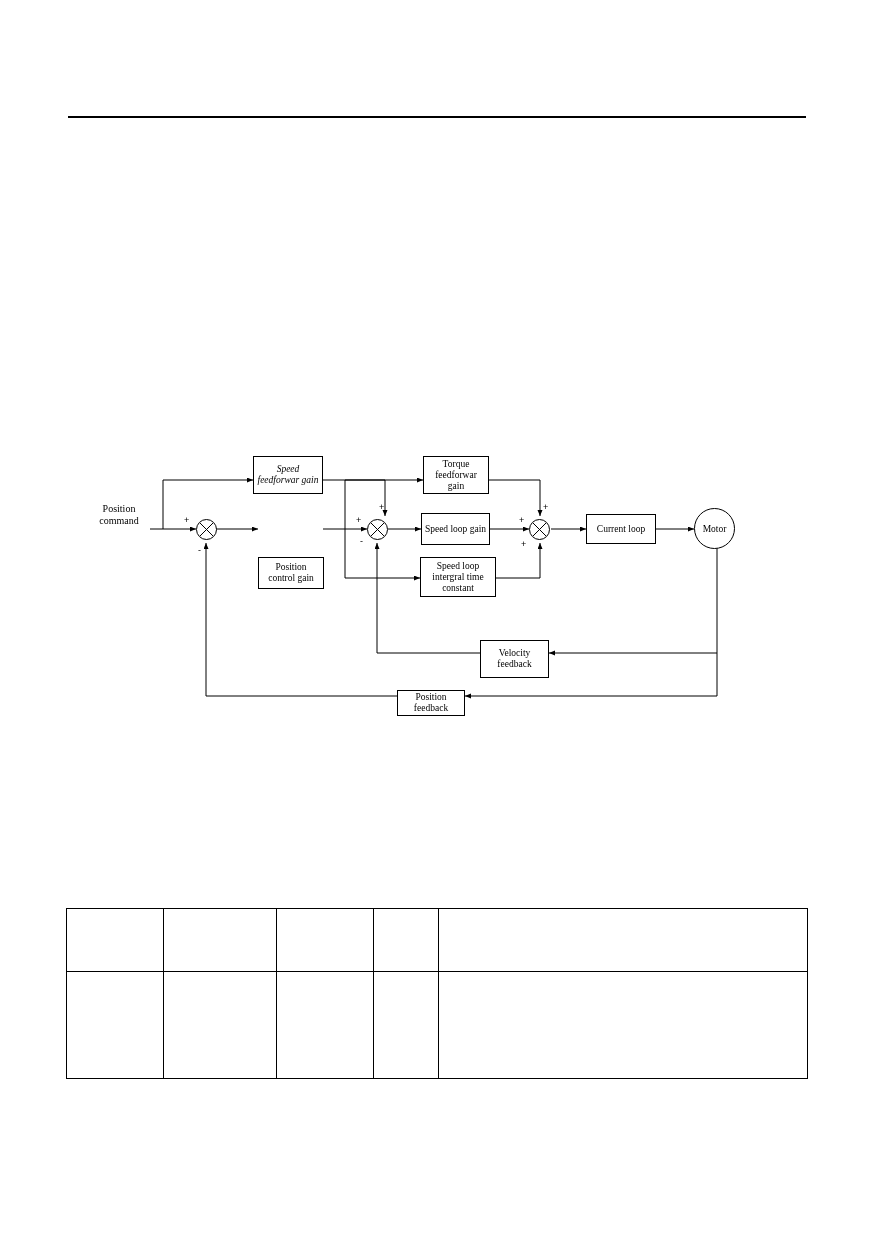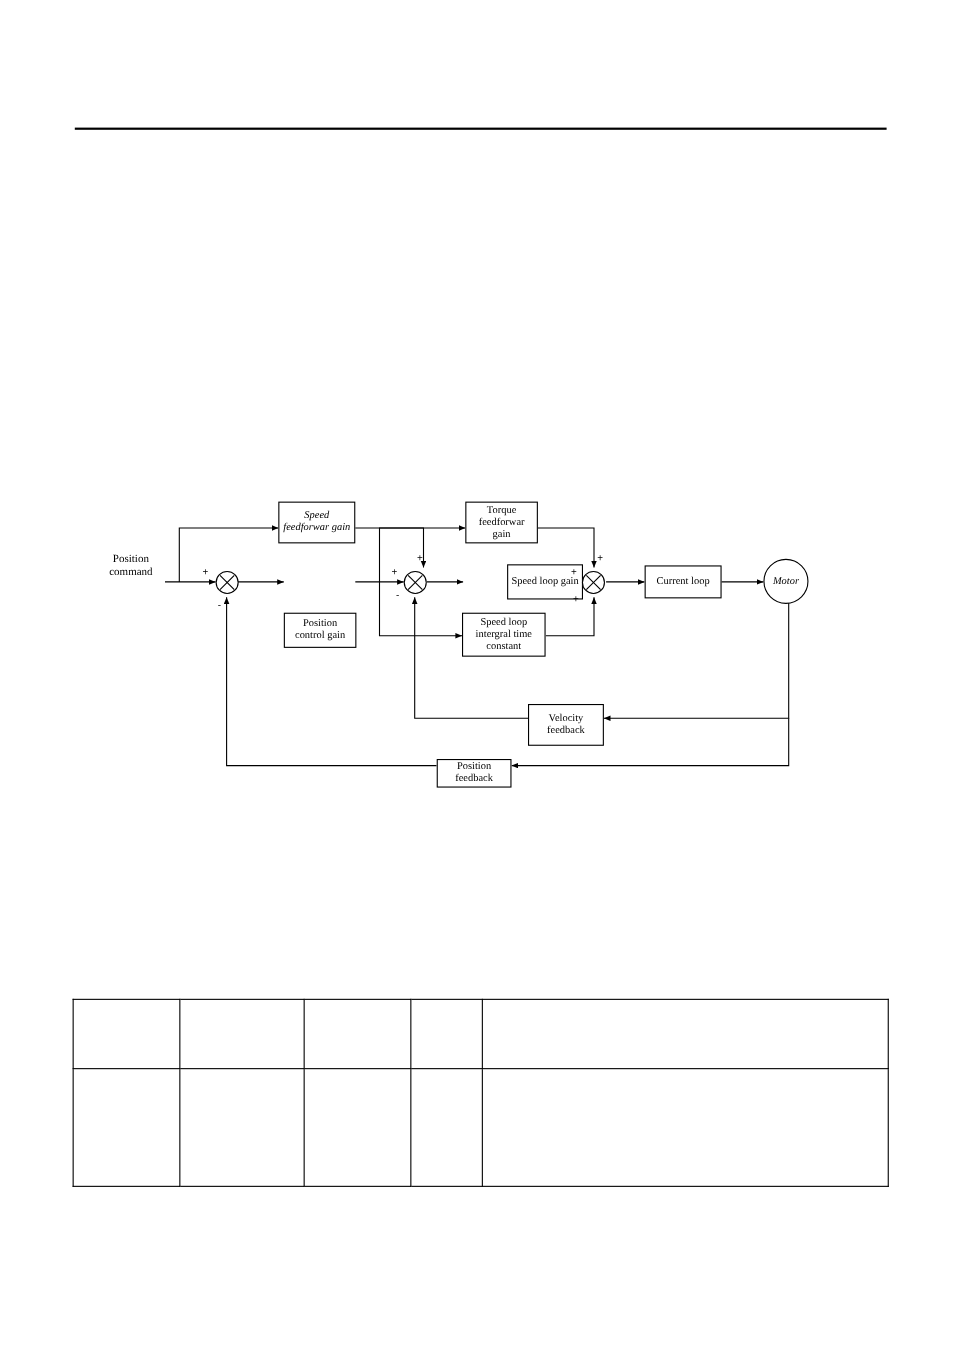--- a/index.html
+++ b/index.html
@@ -152,27 +152,27 @@
 command</div>
 
     <div class="node" style="left:253px;top:456px;width:70px;height:38px;font-style:italic;">Speed
 feedforwar
 gain</div>
     <div class="node" style="left:258px;top:513px;width:66px;height:32px;margin-top:44px;">Position
 control gain</div>
     <div class="node" style="left:423px;top:456px;width:66px;height:38px;">Torque
 feedforwar
 gain</div>
-    <div class="node" style="left:421px;top:513px;width:69px;height:32px;margin-left:40px;">Speed loop
+    <div class="node" style="left:421px;top:513px;width:69px;height:32px;">Speed loop
 gain</div>
     <div class="node" style="left:420px;top:557px;width:76px;height:40px;">Speed loop
 intergral time
 constant</div>
     <div class="node" style="left:586px;top:514px;width:70px;height:30px;">Current loop</div>
-    <div class="motor" style="left:694px;top:508px;width:41px;height:41px;font-style:italic;">Motor</div>
+    <div class="motor" style="left:694px;top:508px;width:41px;height:41px;">Motor</div>
     <div class="node" style="left:480px;top:640px;width:69px;height:38px;">Velocity
 feedback</div>
     <div class="node" style="left:397px;top:690px;width:68px;height:26px;">Position
 feedback</div>
 
     <div class="circle" style="left:196px;top:519px;width:21px;height:21px;">
       <svg width="19" height="19" style="display:block;">
           <line x1="3" y1="3" x2="16" y2="16" stroke="#000" stroke-width="1"></line>
           <line x1="16" y1="3" x2="3" y2="16" stroke="#000" stroke-width="1"></line>
         </svg>

